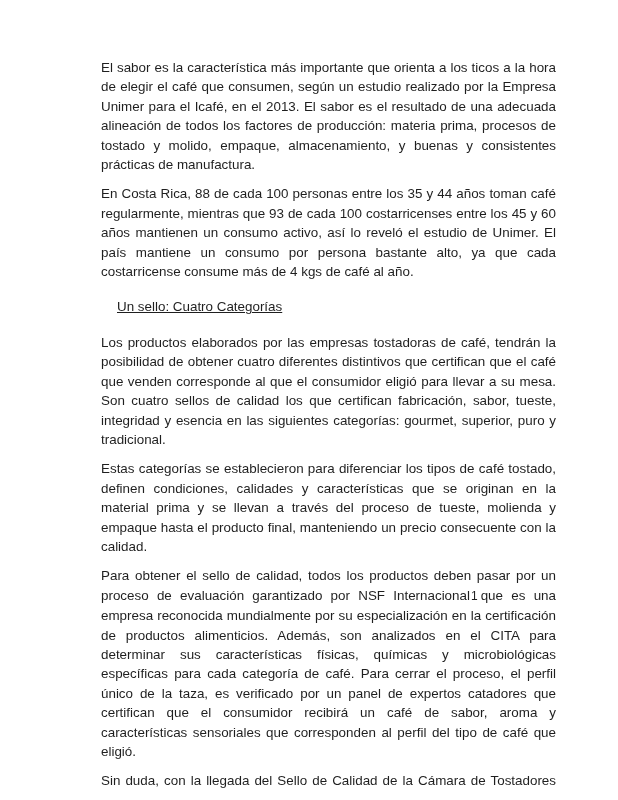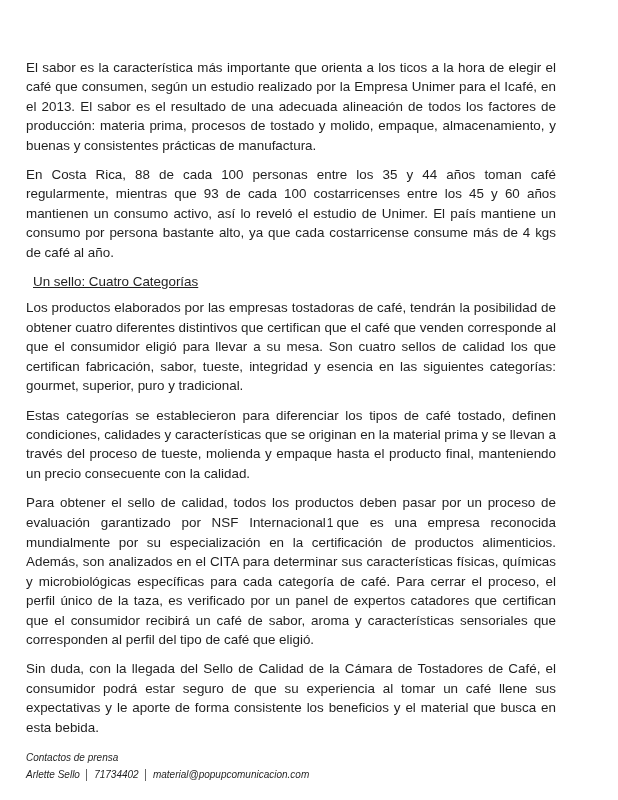--- a/index.html
+++ b/index.html
@@ -5,38 +5,38 @@
   html, body {
     margin: 0;
     padding: 0;
     background: #ffffff;
   }
   .page {
     position: relative;
     width: 618px;
     height: 796px;
     box-sizing: border-box;
-    padding: 58px 62px 0 26px;
+    padding: 58px 62px 0 101px;
     background: #ffffff;
     color: #1f1f1f;
     font-family: "Liberation Sans", "DejaVu Sans", sans-serif;
     overflow: hidden;
   }
   .para {
     font-size: 13.4px;
     line-height: 19.4px;
     text-align: justify;
     margin: 0 0 10px 0;
   }
   .heading {
     font-size: 13.4px;
     line-height: 19.4px;
     font-weight: normal;
     text-decoration: underline;
-    margin: 7px;
+    margin: 16px;
   }
   .fn-ref-inline {
     font-size: 12px;
     margin: 0 3px 0 1px;
   }
   .contacts {
     margin-top: 12px;
     font-size: 10px;
     line-height: 17px;
     font-weight: normal;

